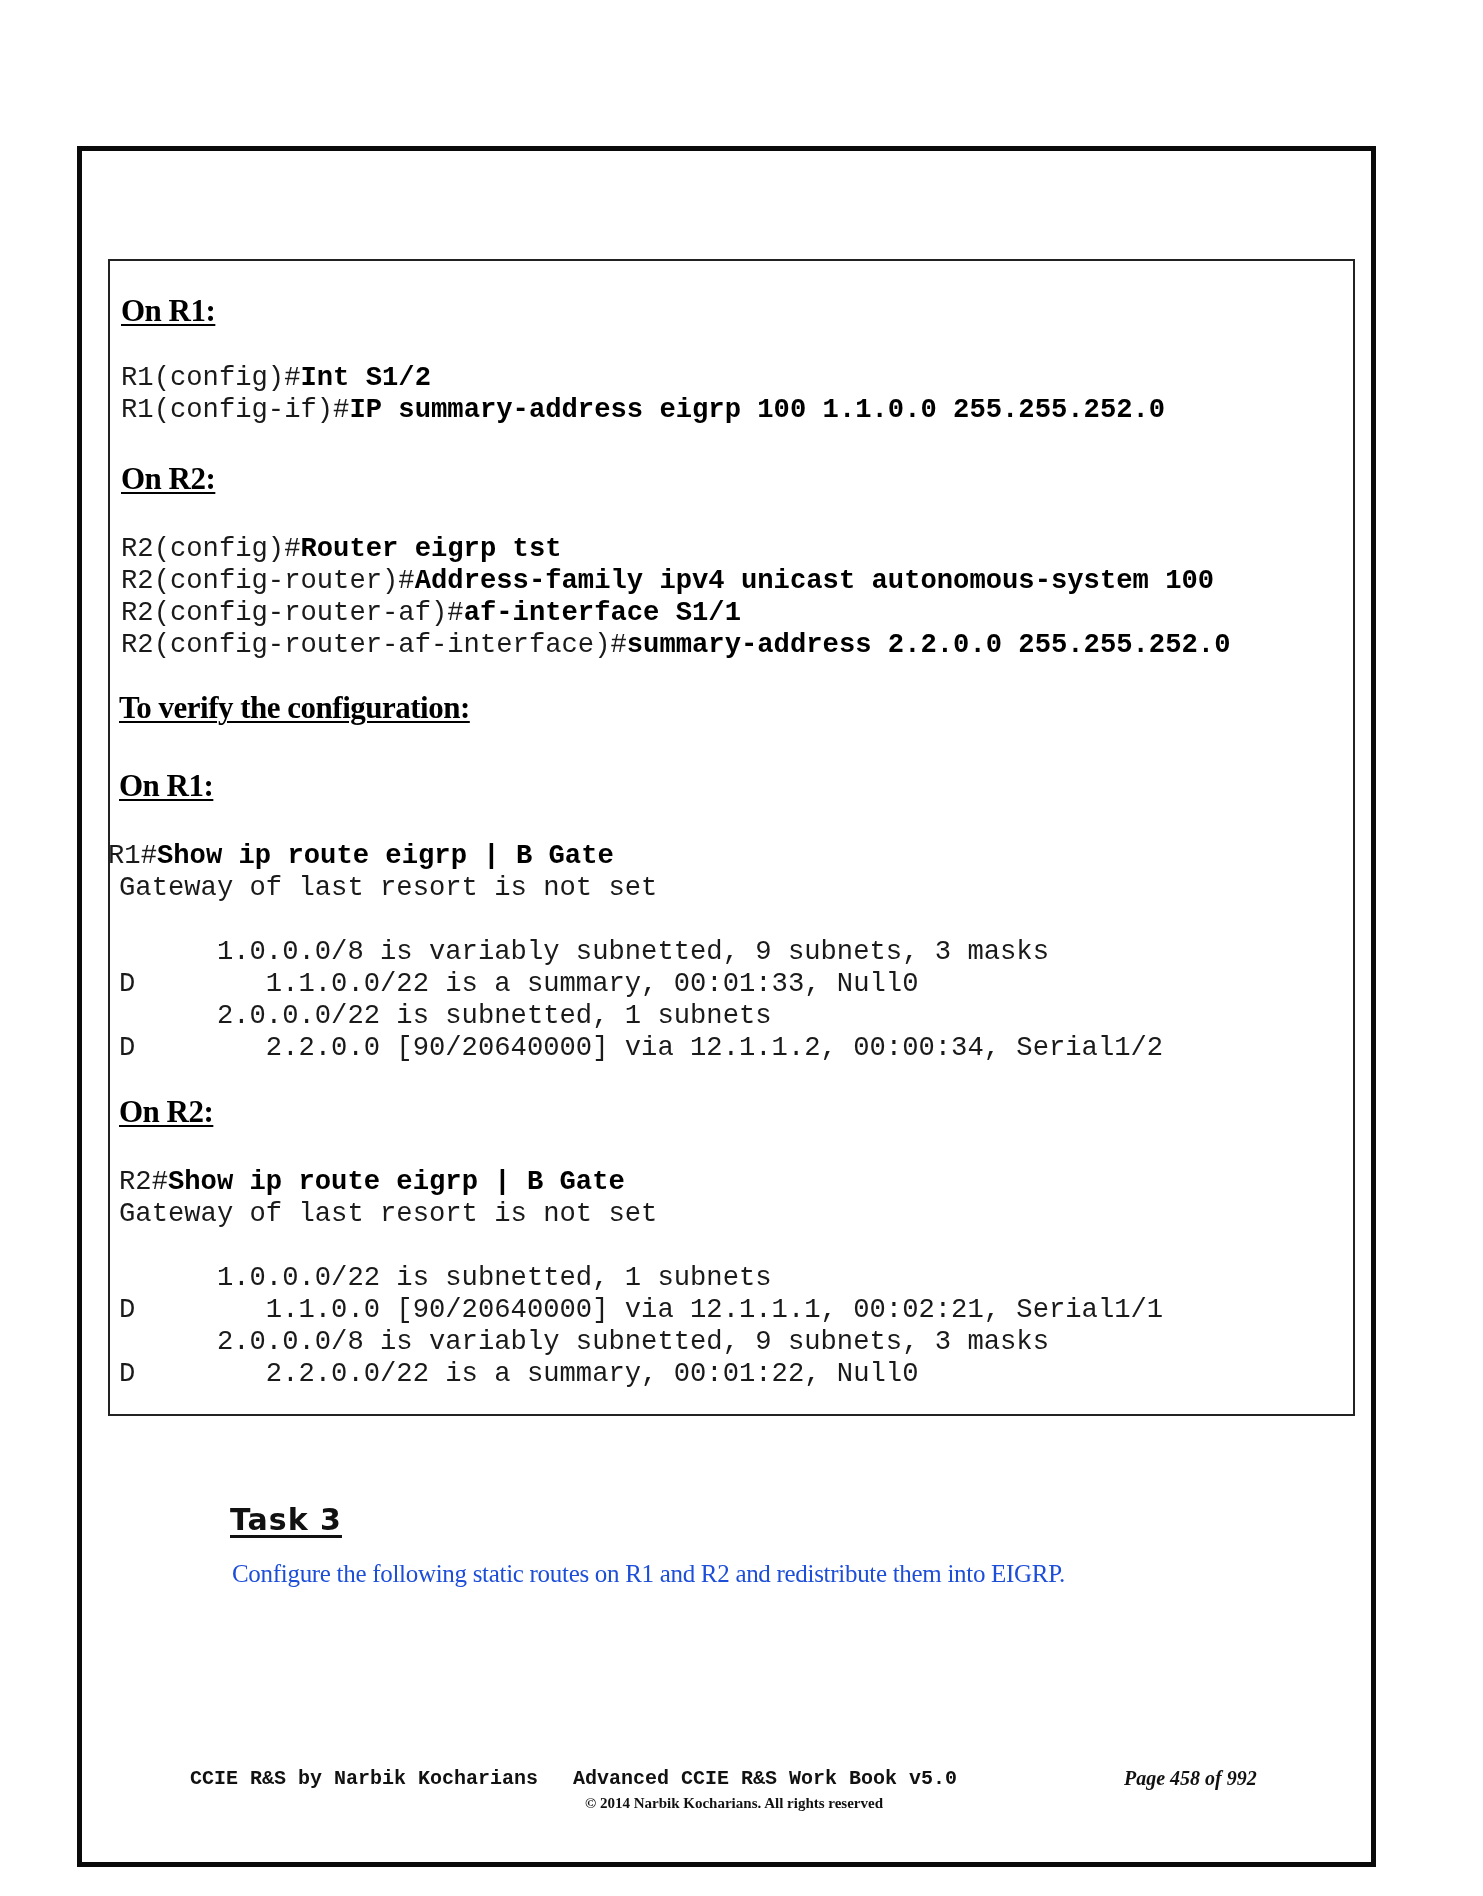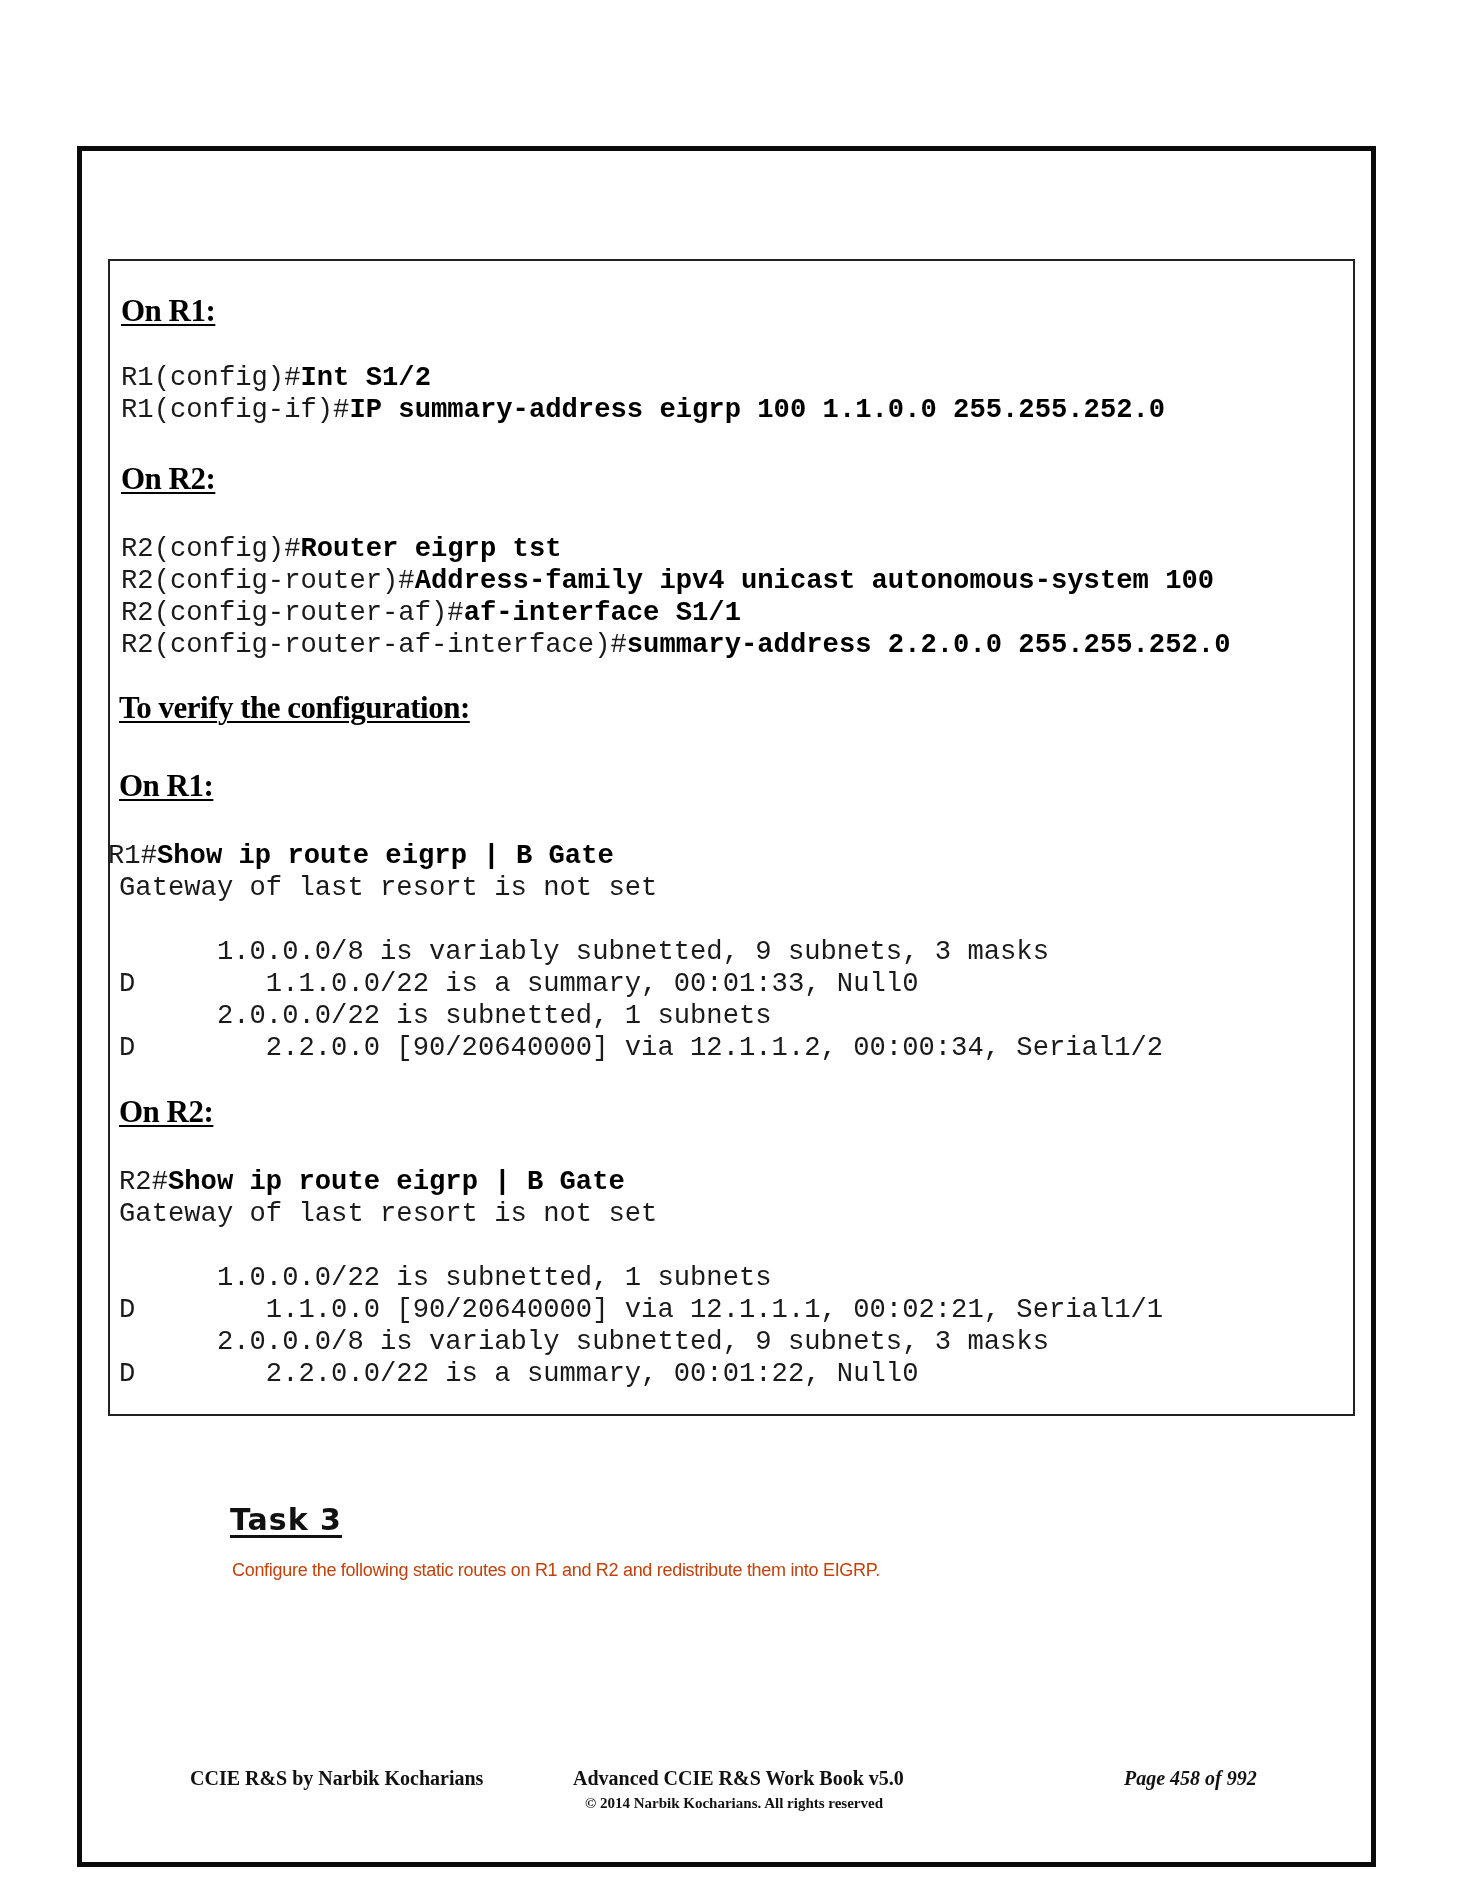--- a/index.html
+++ b/index.html
@@ -22,39 +22,39 @@
     font-family: "Liberation Mono", monospace; font-size: 27.2px; line-height: 32px;
     color: #1a1a1a;
   }
   .code b { font-weight: bold; color: #000; margin-top: 40px; }
   .task-title {
     font-family: "DejaVu Sans", sans-serif; font-weight: bold; font-size: 30px;
     letter-spacing: 1px; text-decoration: underline; text-decoration-thickness: 3px;
     text-underline-offset: 5px; color: #111;
   }
   .task-desc {
-    font-family: Liberation Sans, sans-serif; font-size: 18px; color: #c2410c;
+    font-family: Liberation Serif, serif; font-size: 25px; color: #1d4ed8;
     letter-spacing: -0.3px;
   }
   table.routes {
     position: absolute; left: 101px; top: 1622px; width: 781px;
     border-collapse: collapse; font-family: "Liberation Sans", sans-serif;
   }
   table.routes td, table.routes th {
     border: 2px solid #222; text-align: left; padding: 0 8px; white-space: nowrap;
   }
   table.routes th {
     font-family: "DejaVu Sans", sans-serif; font-weight: bold; font-size: 27px;
     height: 32px; letter-spacing: 0.5px;
   }
   table.routes td { font-size: 24px; height: 33px; letter-spacing: -0.4px; }
   table.routes tr.bold-row td { font-weight: bold; }
   table.routes .col-router { width: 128px; }
   .footer {
-    font-family: Liberation Serif, serif; font-weight: bold; font-size: 20px; color: #111;
+    font-family: Liberation Mono, monospace; font-weight: bold; font-size: 20px; color: #111;
   }
   .footer-small { font-family: "Liberation Serif", serif; font-weight: bold; font-size: 15px; color: #111; }
   .footer-page { font-family: "Liberation Serif", serif; font-weight: bold; font-style: italic; font-size: 20px; color: #111; }
 </style>
 </head>
 <body>
 
 <div class="outer-frame"></div>
 <div class="inner-box"></div>
 

